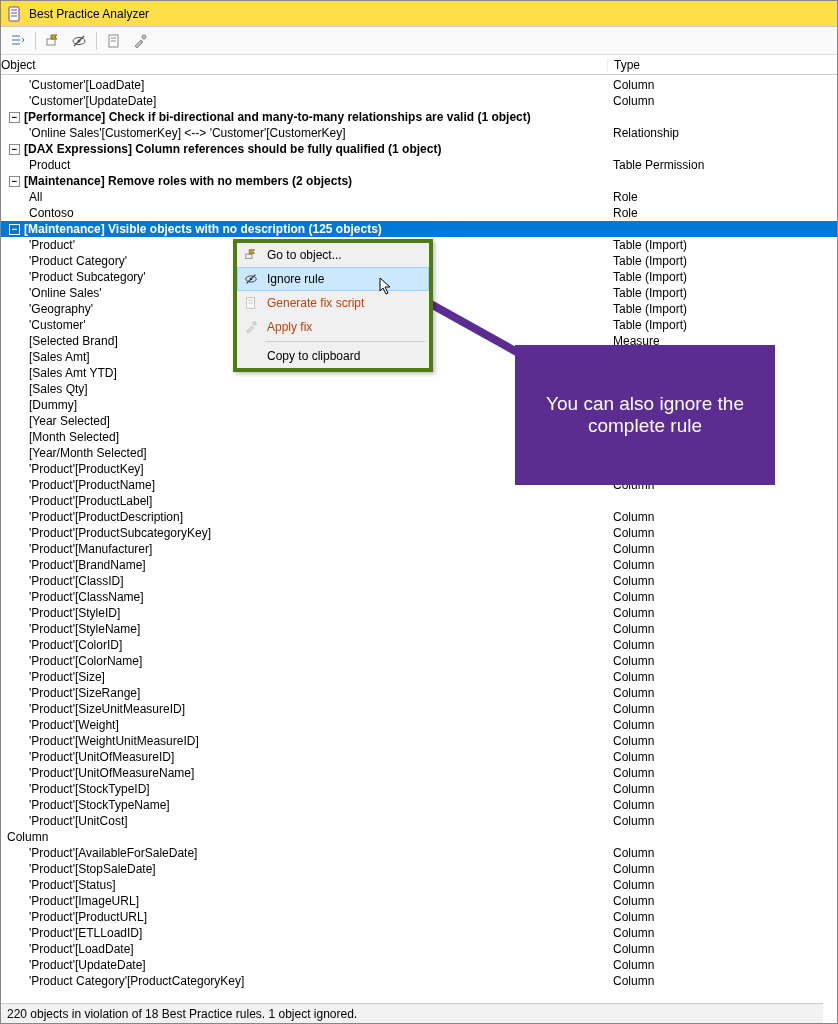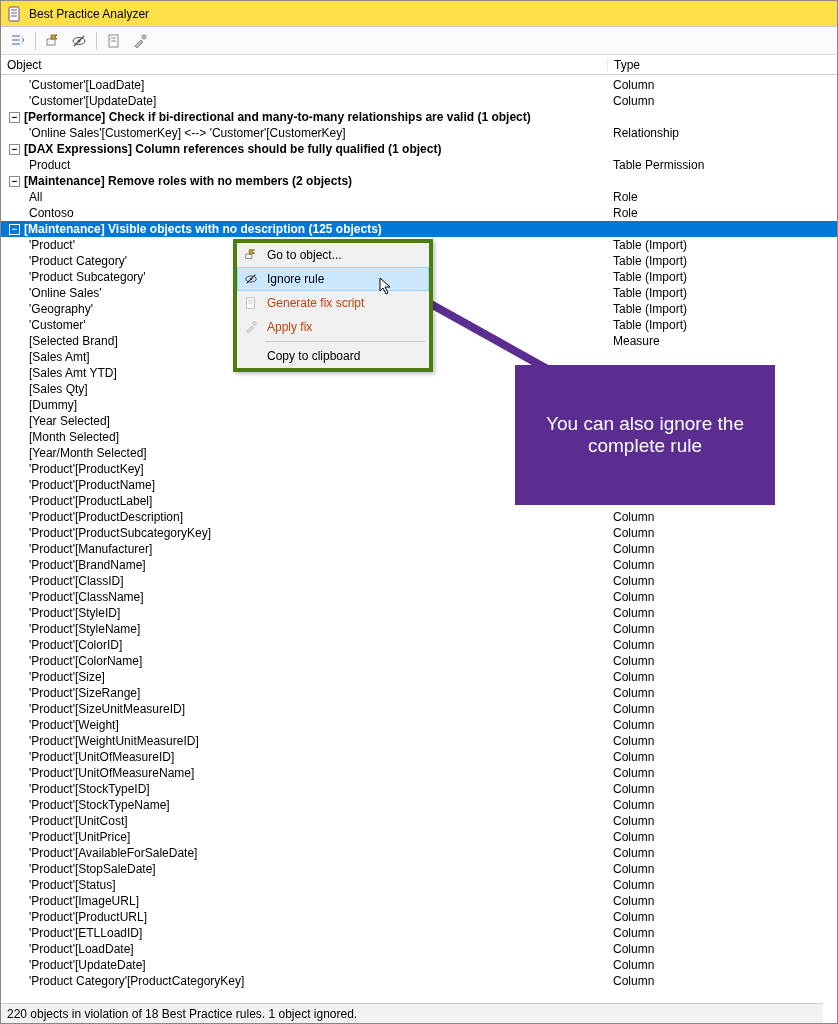--- a/index.html
+++ b/index.html
@@ -4,41 +4,41 @@
 <style>
 * { box-sizing: border-box; margin: 0; padding: 0; }
 body { font-family: "Segoe UI", Tahoma, sans-serif; font-size: 12px; color: #000; background: #fff; width: 838px; height: 1024px; overflow: hidden; position: relative; border: 1px solid #888; }
 .titlebar { height: 26px; display: flex; align-items: center; padding: 0 6px; background: #fde047; border-bottom: 1px solid #ccc; }
 .titlebar .app-icon { width: 16px; height: 16px; margin-right: 6px; }
 .titlebar .title { font-size: 12px; }
 .toolbar { height: 28px; display: flex; align-items: center; gap: 4px; padding: 0 6px; border-bottom: 1px solid #ddd; background: #fafafa; }
 .toolbar .tbtn { width: 22px; height: 22px; display: flex; align-items: center; justify-content: center; border-radius: 2px; }
 .toolbar .sep { width: 1px; height: 18px; background: #ccc; margin: 0 2px; }
 .headers { display: flex; height: 20px; align-items: center; border-bottom: 1px solid #ccc; background: #fff; }
-.headers .col-obj { flex: 1; padding-left: 6px; }
+.headers .col-obj { flex: 1; }
 .headers .col-type { width: 230px; padding-left: 6px; border-left: 1px solid #eee; }
 .tree { position: absolute; top: 76px; left: 0; right: 0; bottom: 22px; overflow: hidden; }
 .row { display: flex; height: 16px; line-height: 16px; white-space: nowrap; }
 .row .obj { flex: 1; padding-left: 8px; display: flex; align-items: center; }
 .row .type { width: 230px; padding-left: 6px; }
 .row.group .obj { font-weight: bold; }
 .row .exp { width: 11px; height: 11px; border: 1px solid #888; display: inline-flex; align-items: center; justify-content: center; font-size: 9px; line-height: 1; margin-right: 4px; background: #fff; font-family: monospace; }
 .row.child .obj { padding-left: 28px; }
 .row.selected { background: #0078d7; color: #fff; }
 .row.selected .exp { border-color: #fff; color: #fff; background: #0078d7; }
 .statusbar { position: absolute; bottom: 0; left: 0; right: 14px; height: 20px; border-top: 1px solid #ccc; background: #f2f2f2; padding: 0 6px; line-height: 20px; font-size: 12px; }
 .context-menu { position: absolute; top: 238px; left: 232px; width: 200px; background: #f0f0f0; border: 4px solid #4d7c0f; box-shadow: 2px 2px 4px rgba(0,0,0,0.25); z-index: 10; }
 .context-menu .mitem { display: flex; align-items: center; height: 24px; padding-left: 30px; position: relative; font-size: 12px; color: #000; }
 .context-menu .mitem .micon { position: absolute; left: 6px; width: 16px; height: 16px; display: flex; align-items: center; justify-content: center; }
 .context-menu .mitem.disabled { color: #c2410c; }
 .context-menu .mitem.hover { background: #cce8ff; border: 1px solid #99d1ff; height: 24px; padding-left: 29px; }
 .context-menu .mitem.hover .micon { left: 5px; }
 .context-menu .msep { height: 1px; background: #ccc; margin: 2px 4px 2px 28px; }
 .cursor { position: absolute; top: 276px; left: 378px; z-index: 20; pointer-events: none; }
-.callout-box { position: absolute; top: 364px; left: 514px; width: 260px; height: 140px; background: #5c2d91; color: #fff; display: flex; align-items: center; justify-content: center; text-align: center; font-size: 19px; padding: 12px; z-index: 5; }
+.callout-box { position: absolute; top: 344px; left: 514px; width: 260px; height: 140px; background: #5c2d91; color: #fff; display: flex; align-items: center; justify-content: center; text-align: center; font-size: 19px; padding: 12px; z-index: 5; }
 .callout-arrow { position: absolute; z-index: 5; }
 svg { display: block; }
 </style>
 </head>
 <body>
 
 <div class="titlebar">
   <span class="app-icon">
     <svg width="16" height="16" viewBox="0 0 16 16">
         <rect x="2" y="1" width="10" height="14" rx="1" fill="#fff" stroke="#6b4ba1" stroke-width="1"></rect>
@@ -375,23 +375,20 @@
       </div>
       <div class="type">Column</div>
     </div>
     <div class="row child">
       <div class="obj">
         <span>'Product'[UnitCost]</span>
       </div>
       <div class="type">Column</div>
     </div>
     <div class="row child">
-      <div class="obj">
-        <span>'Product'[UnitPrice]</span>
-      </div>
       <div class="type">Column</div>
     </div>
     <div class="row child">
       <div class="obj">
         <span>'Product'[AvailableForSaleDate]</span>
       </div>
       <div class="type">Column</div>
     </div>
     <div class="row child">
       <div class="obj">

